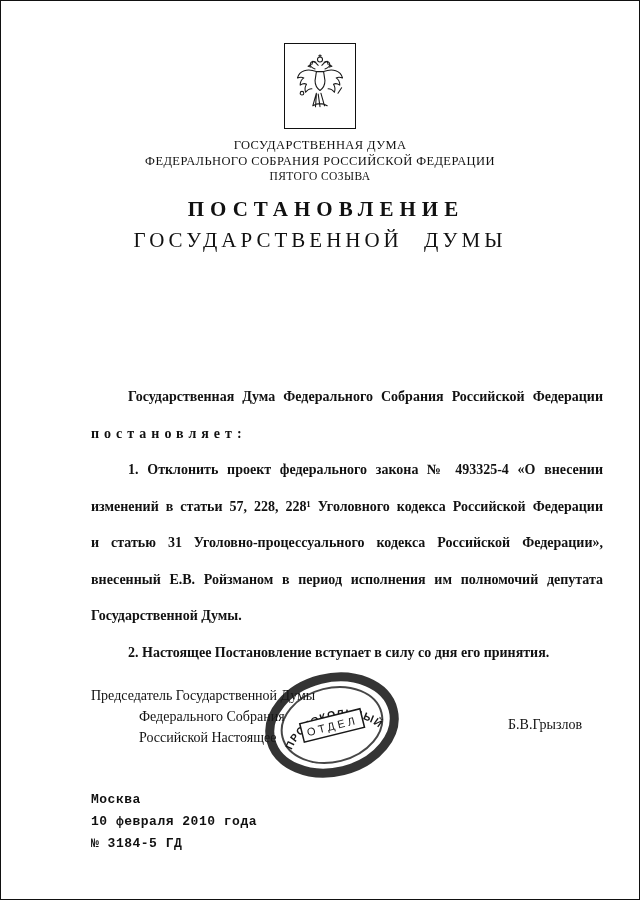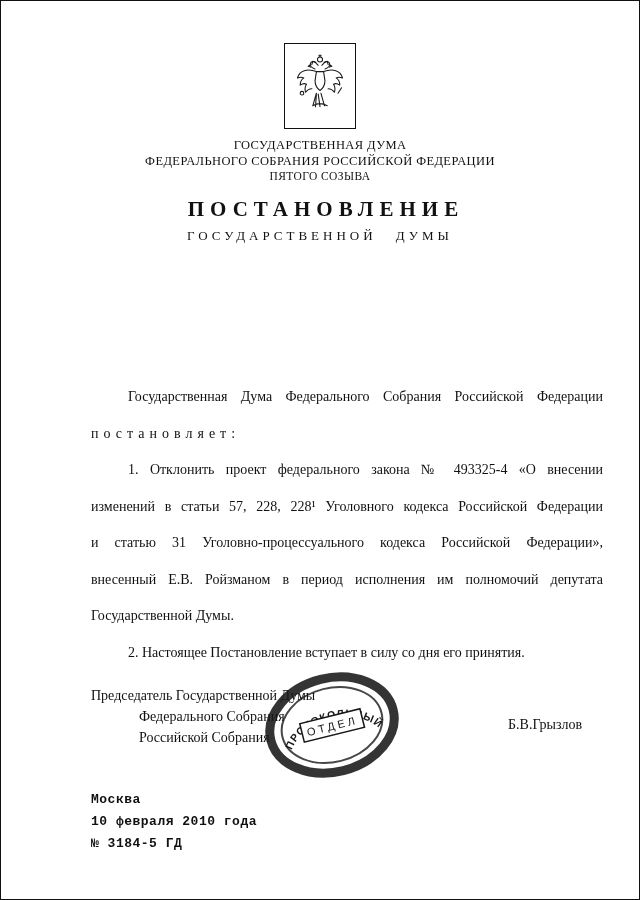--- a/index.html
+++ b/index.html
@@ -16,28 +16,28 @@
   }
   .org-header { position:absolute; top:137px; left:0; right:0; text-align:center; }
   .org-line1, .org-line2 { font-size:12.5px; line-height:15.5px; letter-spacing:0.4px; }
   .org-line3 { font-size:11.5px; line-height:15px; letter-spacing:0.4px; }
   .doc-type {
     position:absolute; top:196px; left:0; right:0; text-align:center;
     font-size:21px; font-weight:700; letter-spacing:6px;margin-left:12px;
   }
   .doc-org {
     position:absolute; top:227px; left:0; right:0; text-align:center;
-    font-size:13px; letter-spacing:4px; word-spacing:12px;
+    font-size:21px; letter-spacing:4px; word-spacing:12px;
   }
   .subject {
     position:absolute; top:268px; left:55px; width:550px;
     text-align:center; font-weight:700; font-size:13px; line-height:19.5px;
   }
   .subject .tline { text-align:center; }
-  .body-text { position:absolute; top:378px; left:90px; width:512px; font-size:14px; }
+  .body-text { position:absolute; top:378px; left:90px; width:512px; font-size:14px;font-weight:bold; }
   .body-text .tline, .resolves { line-height:36.5px; }
   .para .tline { text-align:justify; text-align-last:justify; text-justify:inter-word; }
   .para .tline:last-child { text-align-last:left; }
   .para .tline:first-child { text-indent:37px; }
   .para.force-just .tline:last-child { text-align-last:justify; }
   .resolves { letter-spacing:5px; }
   .signature { position:absolute; top:684px; left:90px; width:512px; font-size:14px; line-height:21px; }
   .sig-ind { padding-left:48px; }
   .sig-name { position:absolute; top:29px; left:417px; }
   .stamp { position:absolute; top:664px; left:256px; width:150px; height:120px; }
@@ -94,21 +94,21 @@
         <div class="tline">Государственной Думы.</div>
       </div>
     <div class="para">
         <div class="tline">2. Настоящее Постановление вступает в силу со дня его принятия.</div>
       </div>
   </div>
 
   <div class="signature">
     <div>Председатель Государственной Думы</div>
     <div class="sig-ind">Федерального Собрания</div>
-    <div class="sig-ind">Российской Собрания</div>
+    <div class="sig-ind">Российской Настоящее</div>
     <div class="sig-name">Б.В.Грызлов</div>
   </div>
 
   <svg class="stamp" viewBox="0 0 150 120">
     <defs>
       <path id="stampArc" d="M 28 78 A 50 37 0 0 1 122 78" fill="none"></path>
     </defs>
     <g transform="rotate(-14 75 60)">
       <ellipse cx="75" cy="60" rx="63" ry="47" fill="none" stroke="#181818" stroke-width="9" opacity="0.88"></ellipse>
       <ellipse cx="75" cy="60" rx="51" ry="37" fill="none" stroke="#181818" stroke-width="2" opacity="0.8"></ellipse>

